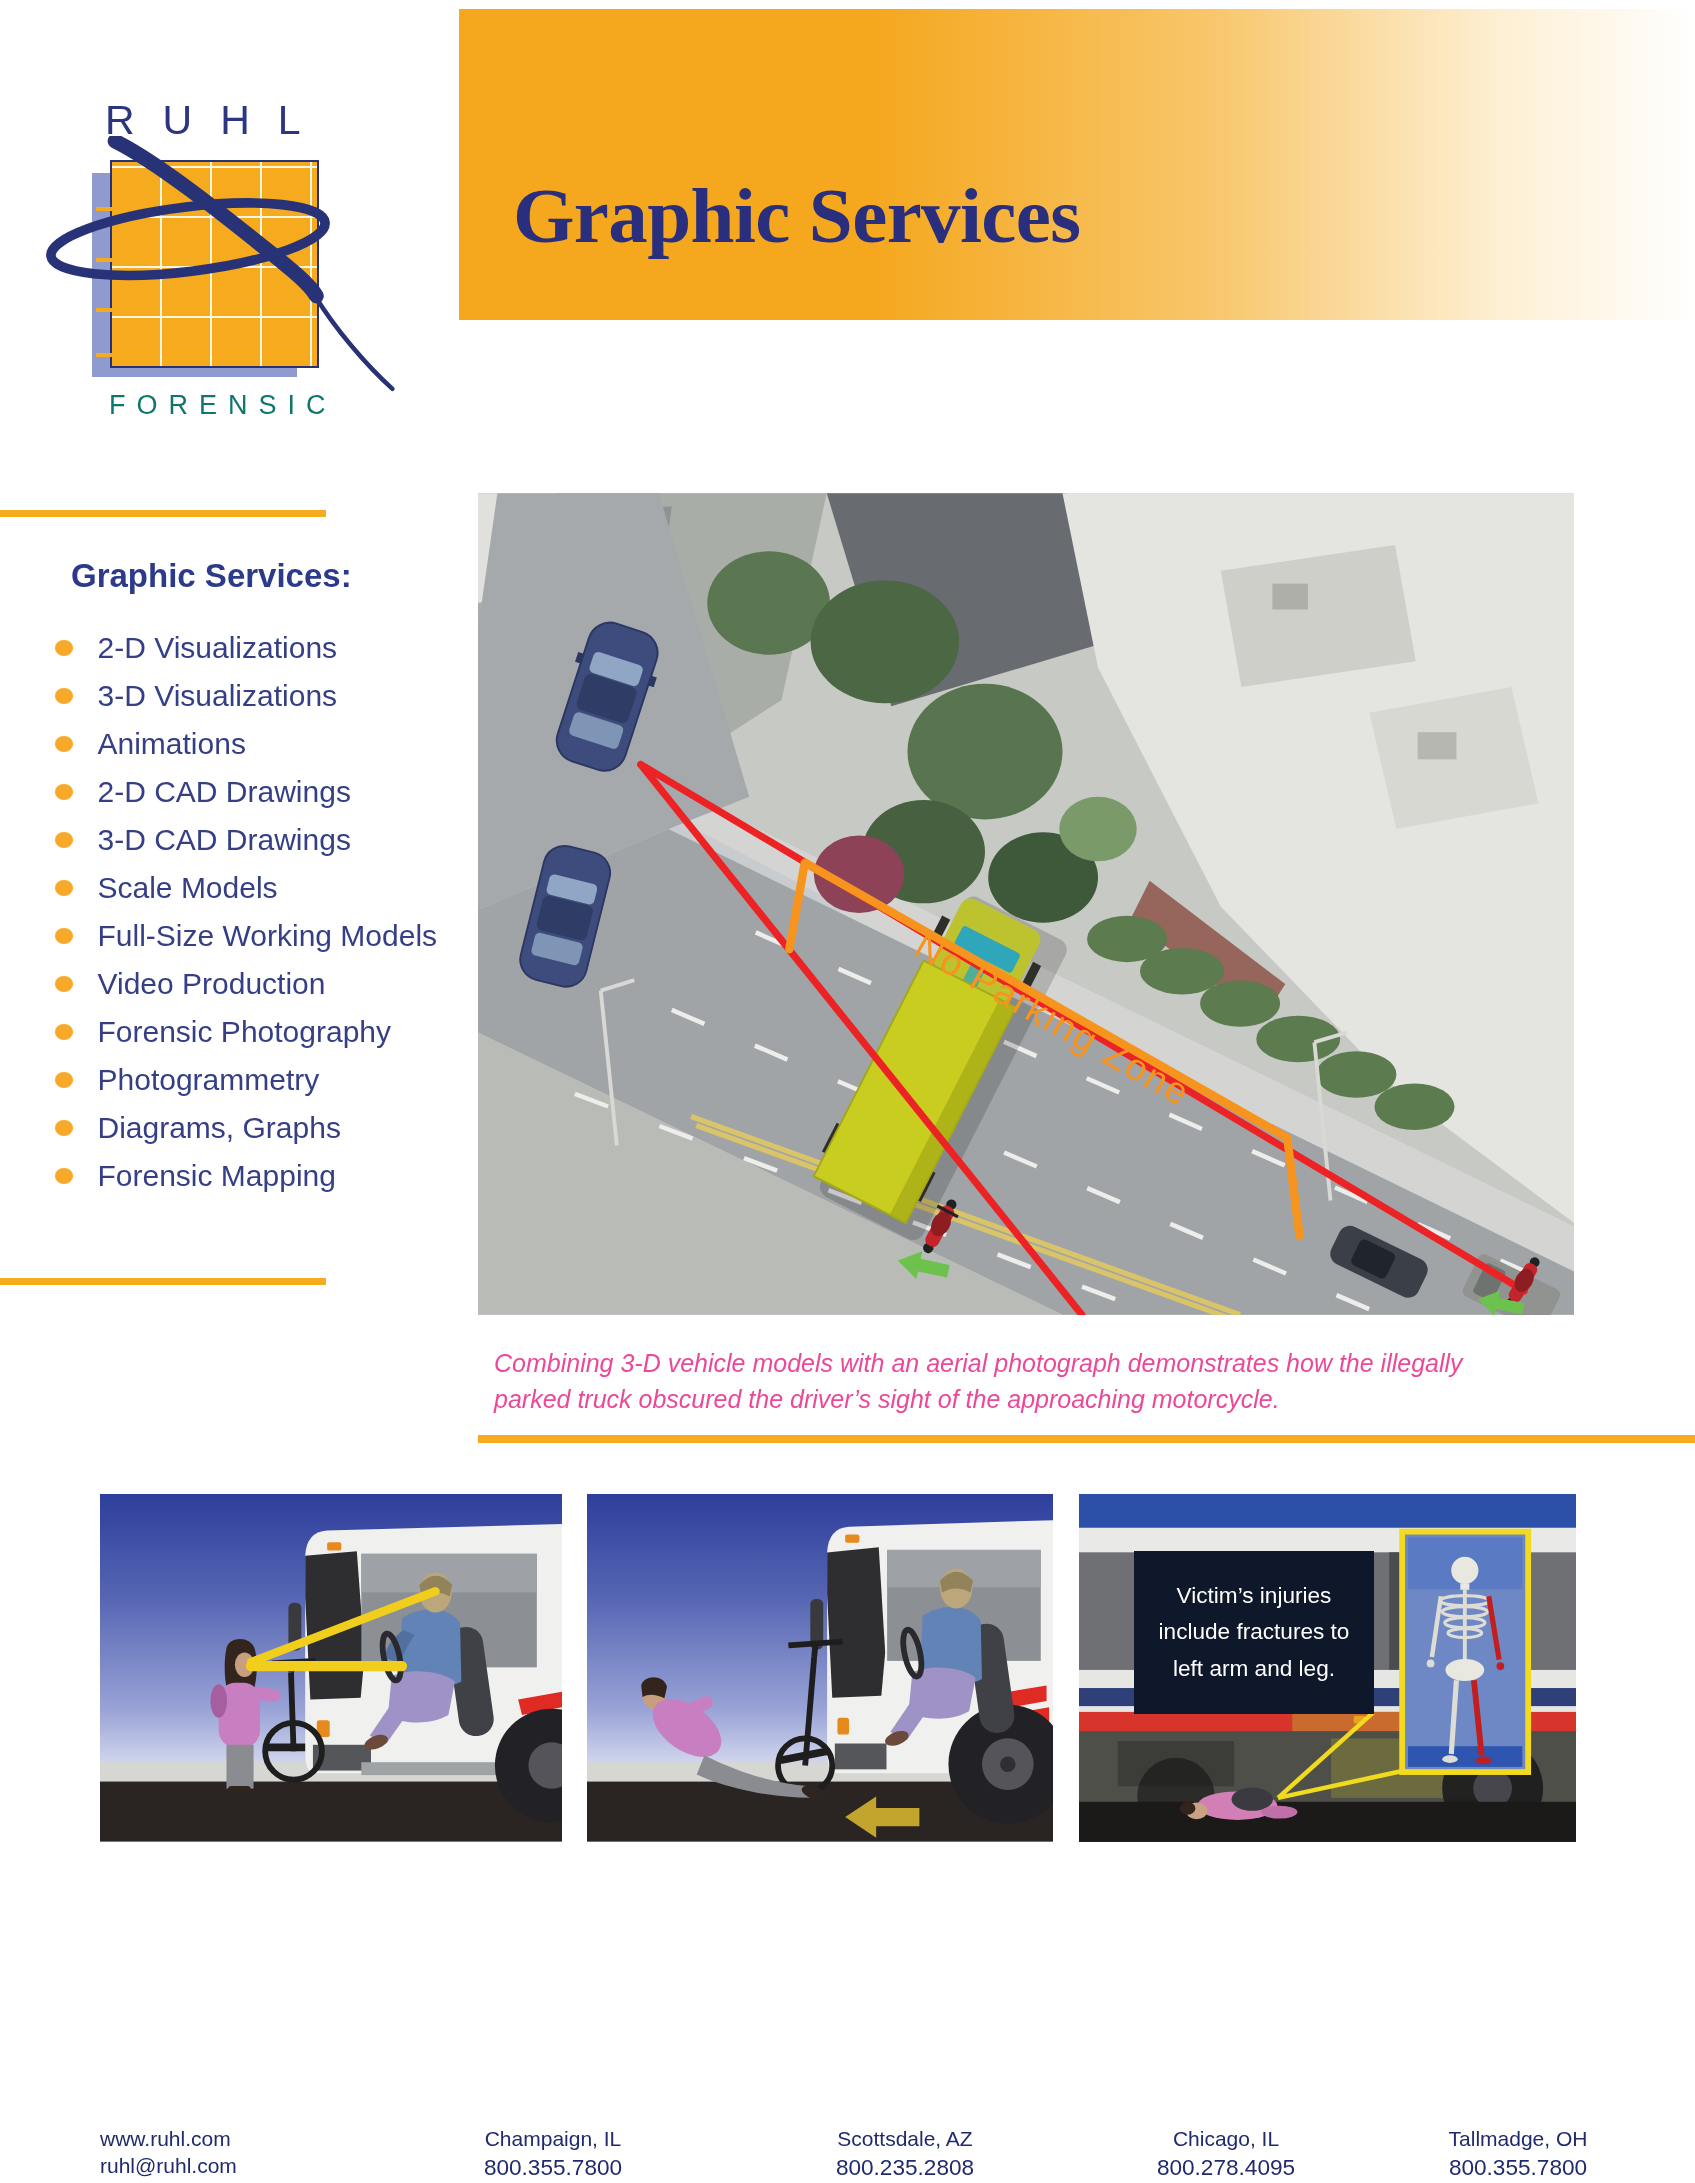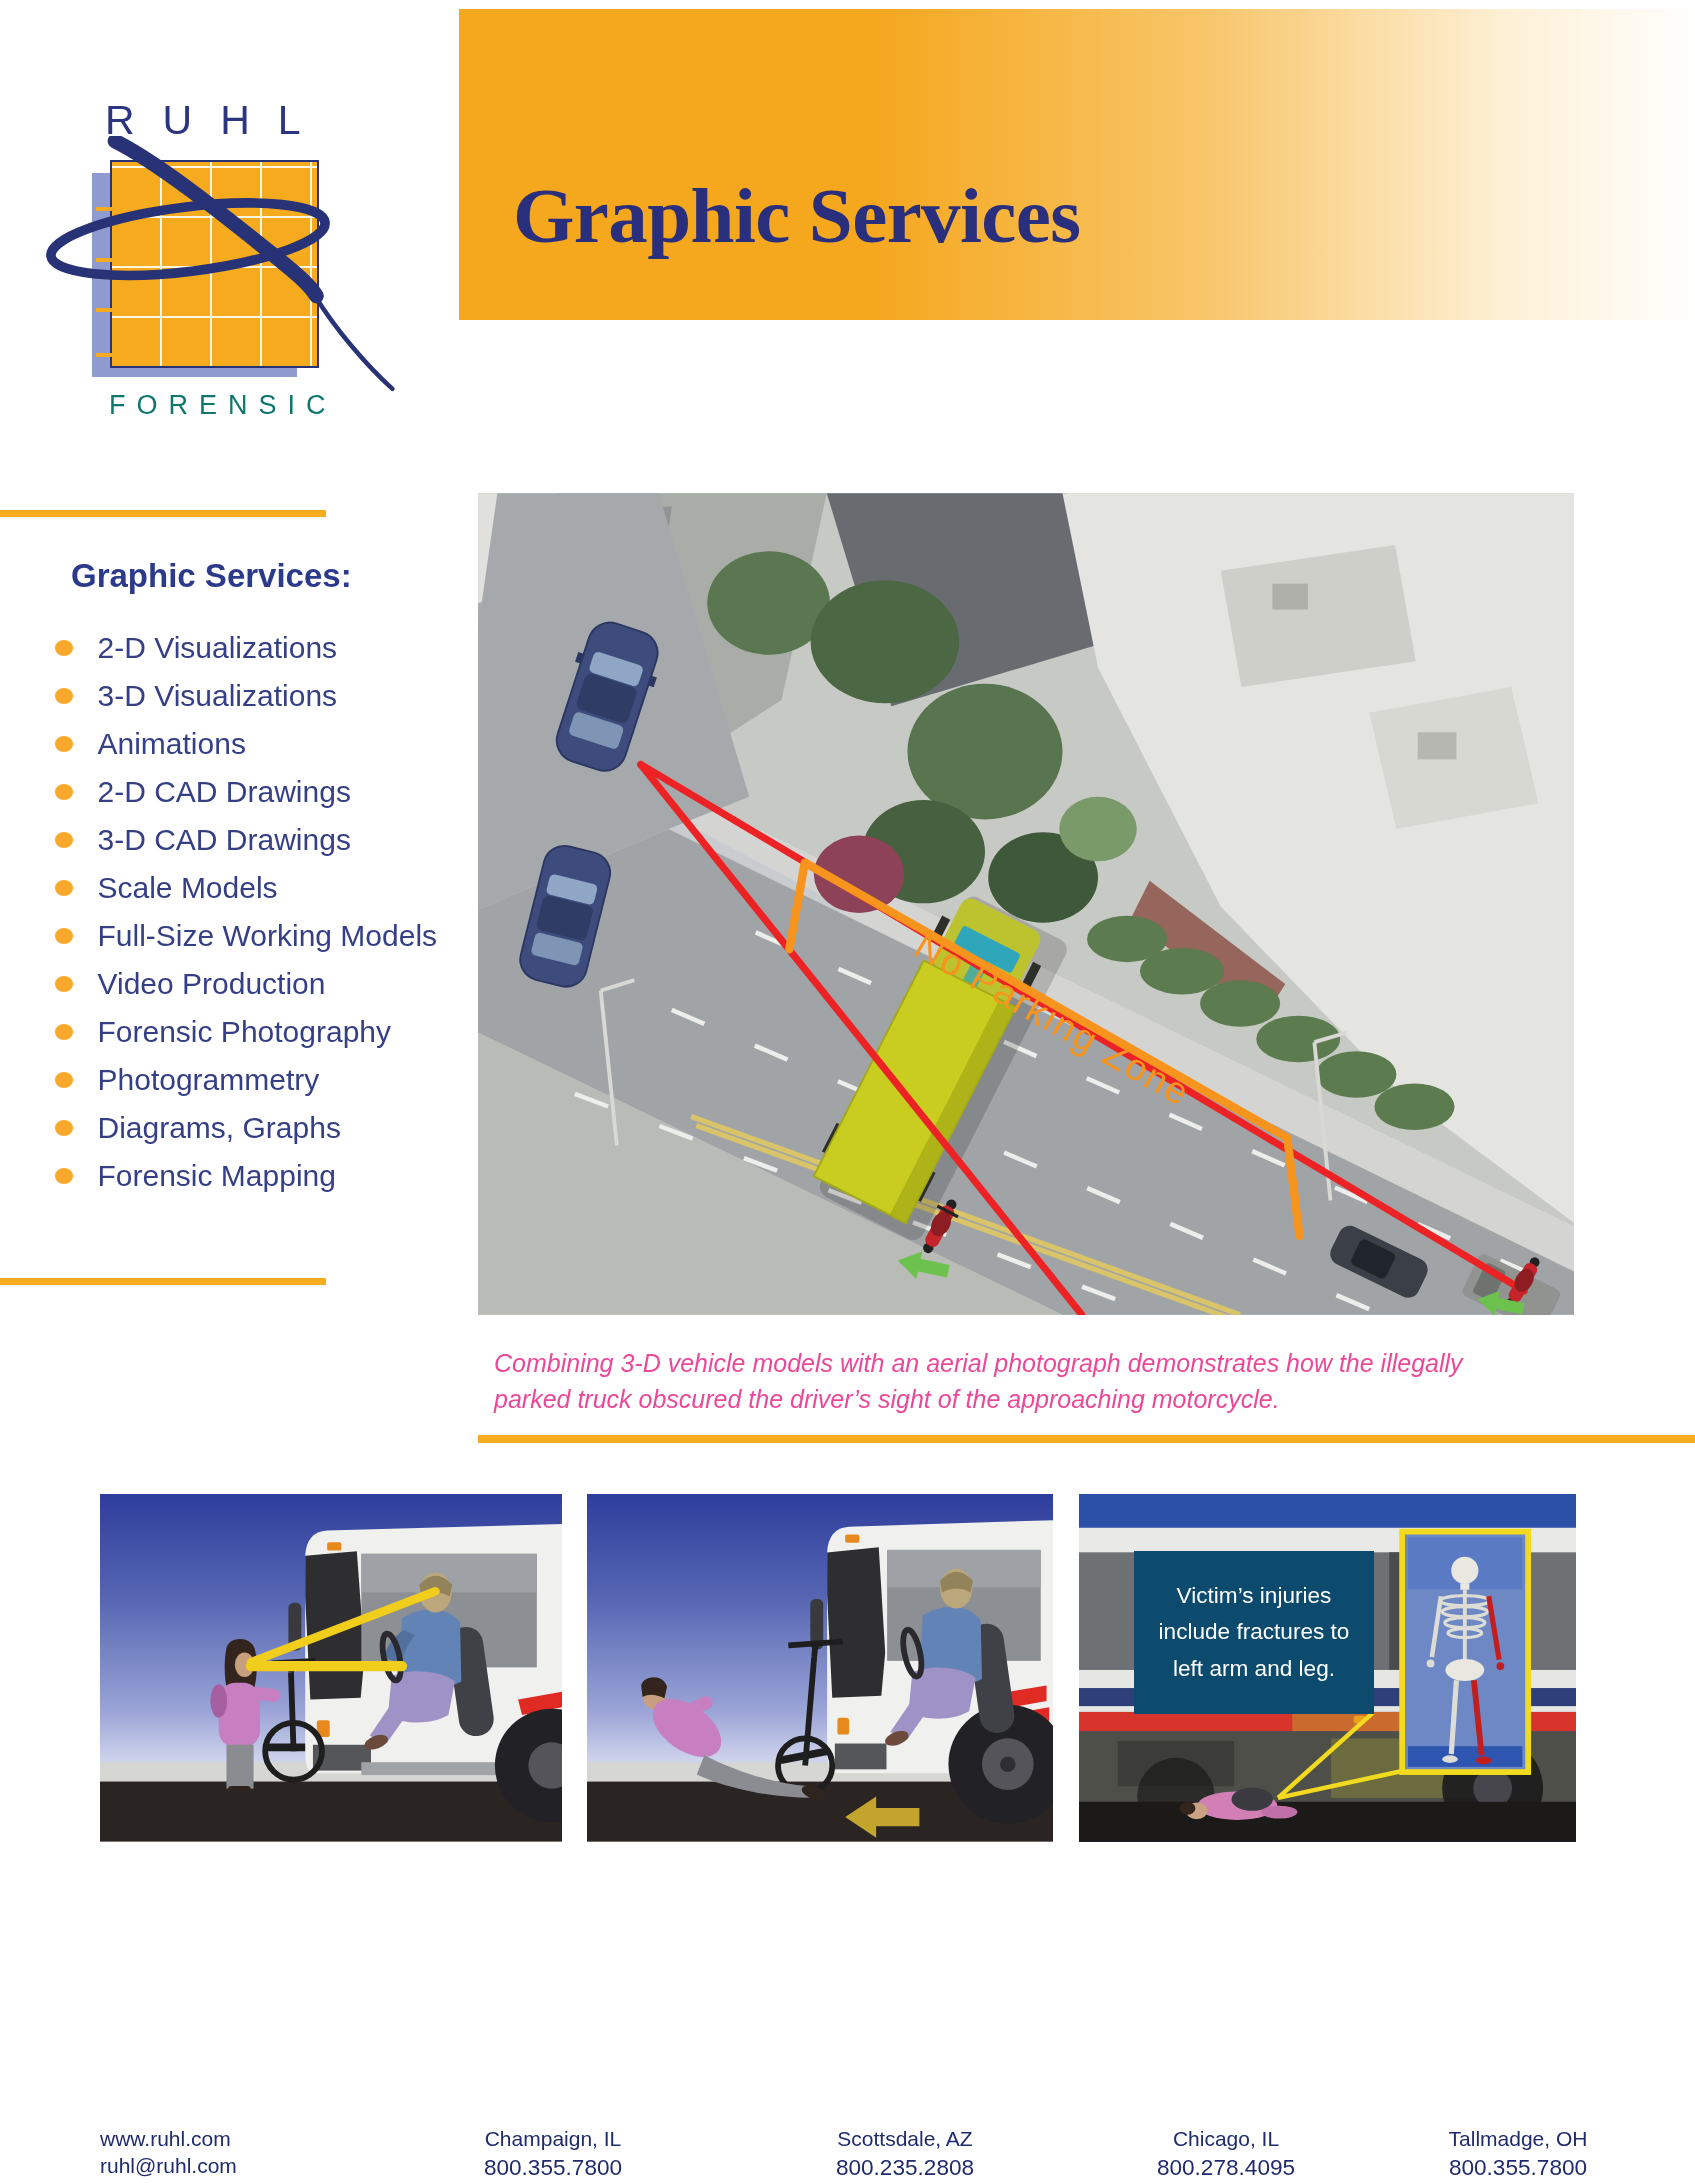--- a/index.html
+++ b/index.html
@@ -42,21 +42,21 @@
   
   .aerial{left:478px;top:493px;width:1096px;height:822px;}
   .caption{left:494px;top:1345px;width:1008px;font-family:Liberation Sans, sans-serif;
            font-style:italic;font-size:25px;line-height:1.45;color:#ec4899;}
   .rule-caption{left:478px;top:1435px;width:1218px;height:7.8px;background:#F6AC1E;}
 
   
   .still{top:1494px;height:348px;overflow:hidden;}
   .still svg{display:block;}
   .sky1{background:linear-gradient(180deg,#2E3E9C 0%,#5666B3 30%,#99A3D6 62%,#E2E5F4 82%,#E9E9E7 84%);}
-  .still3-callout{position:absolute;left:55px;top:57px;width:240px;height:163px;background:#0c4a6e;
+  .still3-callout{position:absolute;left:55px;top:57px;width:240px;height:163px;background:#0f172a;
       color:#fff;font-size:22.6px;line-height:1.6;text-align:center;
       display:flex;flex-direction:column;justify-content:center;}
   .banner2{left:96px;top:1865px;width:1480px;height:137px;background:#F8B021;}
   .banner2-text{position:absolute;left:40px;top:23px;width:1389px;font-family:"Liberation Serif",serif;
       font-style:italic;font-size:30px;line-height:1.65;color:#111;}
 
   
   .footer-col{top:2125px;color:#202B6D;}
   .f-left{left:100px;text-align:left;}
   .f-city{width:220px;text-align:center;}

